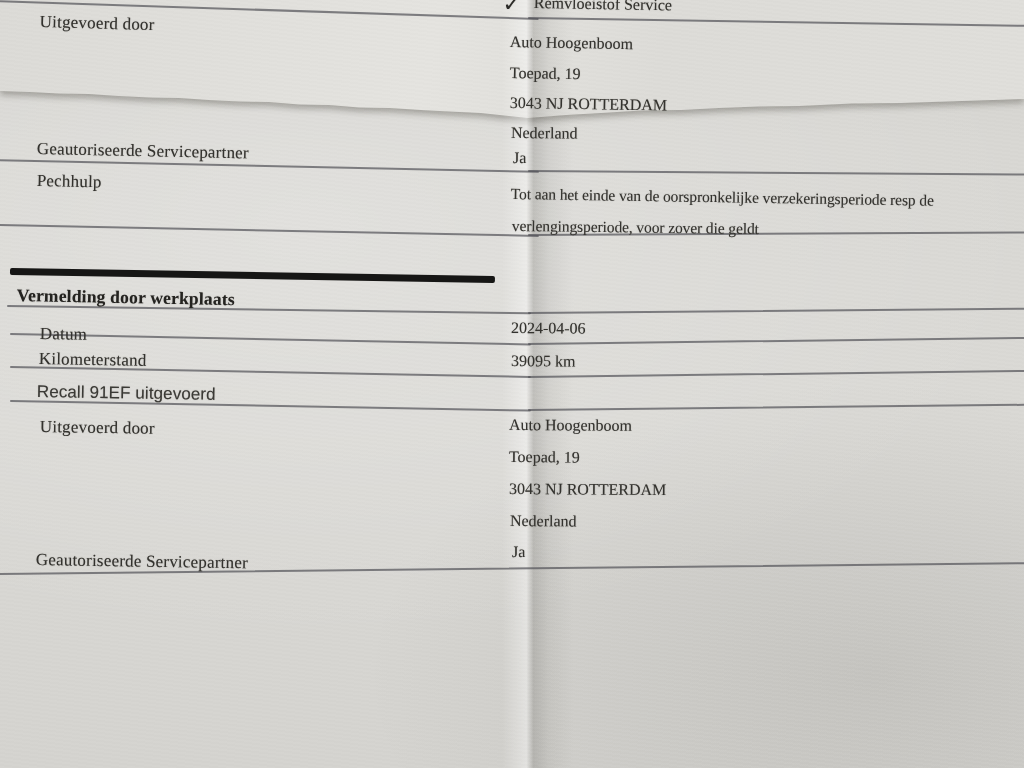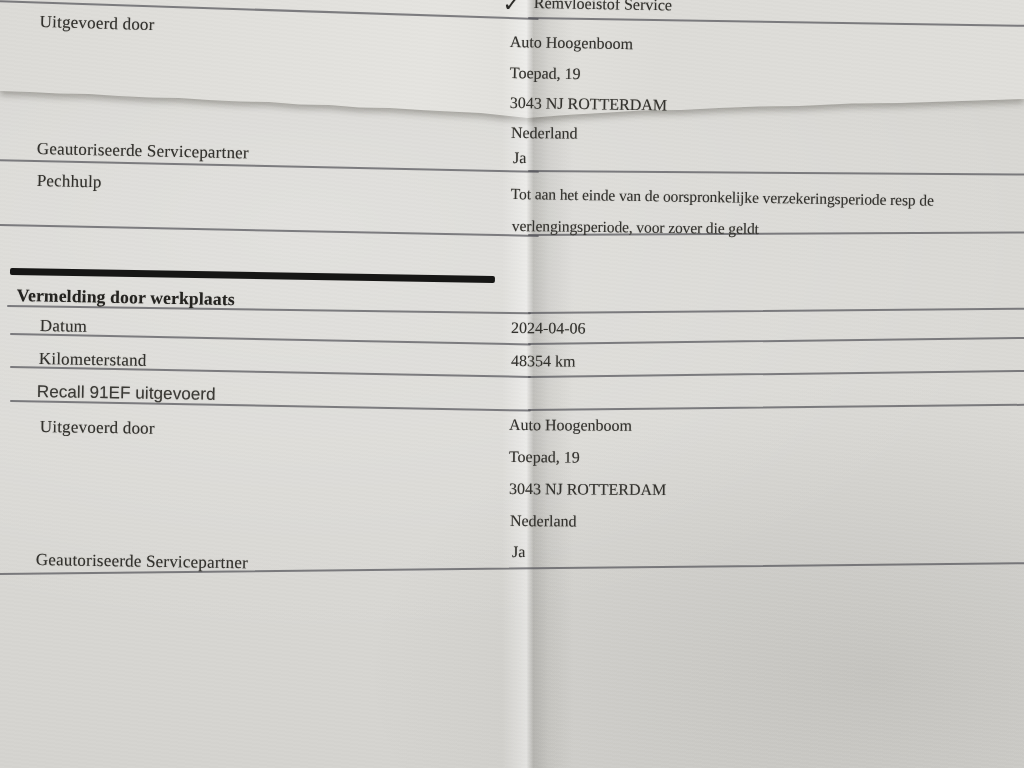--- a/index.html
+++ b/index.html
@@ -98,25 +98,25 @@
 
   <div class="txt label" style="left:37px;top:139px;transform:rotate(1.2deg);">Geautoriseerde Servicepartner</div>
   <div class="txt value" style="left:513px;top:149px;transform:rotate(0.4deg);">Ja</div>
 
   <div class="txt label" style="left:37px;top:171px;transform:rotate(1.2deg);">Pechhulp</div>
   <div class="txt value longval" style="left:511px;top:185px;transform:rotate(0.9deg);">Tot aan het einde van de oorspronkelijke verzekeringsperiode resp de</div>
   <div class="txt value longval" style="left:512px;top:217px;transform:rotate(0.7deg);">verlengingsperiode, voor zover die geldt</div>
 
   <div class="txt title" style="left:17px;top:285px;transform:rotate(1.1deg);">Vermelding door werkplaats</div>
 
-  <div class="txt label" style="left:40px;top:316px;transform:rotate(1.0deg);">Datum</div>
+  <div class="txt label" style="left:40px;top:324px;transform:rotate(1.0deg);">Datum</div>
   <div class="txt value" style="left:511px;top:319px;transform:rotate(0.5deg);">2024-04-06</div>
 
   <div class="txt label" style="left:39px;top:349px;transform:rotate(1.0deg);">Kilometerstand</div>
-  <div class="txt value" style="left:511px;top:352px;transform:rotate(0.5deg);">48354 km</div>
+  <div class="txt value" style="left:511px;top:352px;transform:rotate(0.5deg);">39095 km</div>
 
   <div class="txt sans" style="left:37px;top:382px;transform:rotate(0.9deg);">Recall 91EF uitgevoerd</div>
 
   <div class="txt label" style="left:40px;top:417px;transform:rotate(0.9deg);">Uitgevoerd door</div>
   <div class="txt value" style="left:509px;top:416px;transform:rotate(0.4deg);">Auto Hoogenboom</div>
   <div class="txt value" style="left:509px;top:448px;transform:rotate(0.4deg);">Toepad, 19</div>
   <div class="txt value" style="left:509px;top:480px;transform:rotate(0.4deg);">3043 NJ ROTTERDAM</div>
   <div class="txt value" style="left:510px;top:512px;transform:rotate(0.4deg);">Nederland</div>
 
   <div class="txt value" style="left:512px;top:543px;transform:rotate(0.3deg);">Ja</div>

